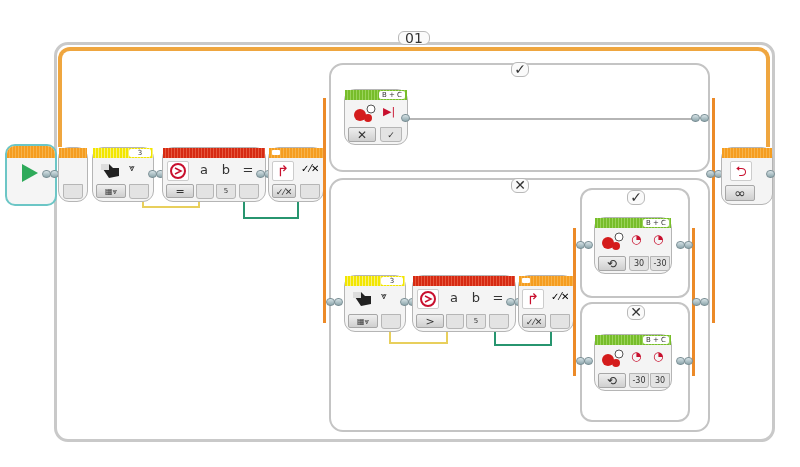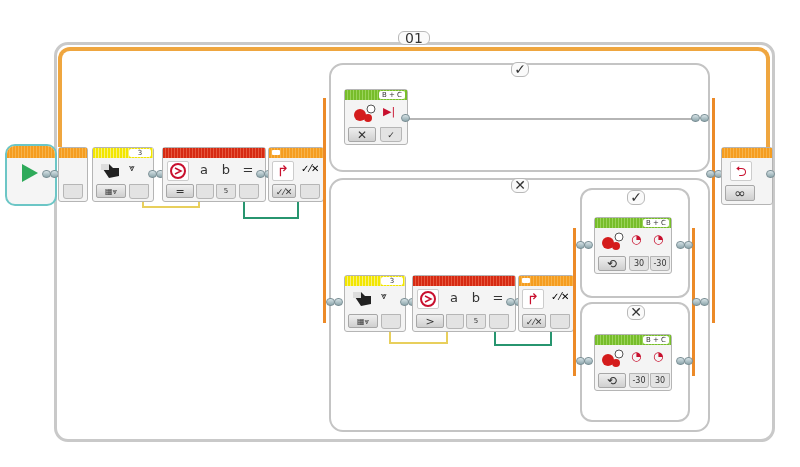--- a/index.html
+++ b/index.html
@@ -3,21 +3,21 @@
 <meta charset="utf-8">
 <style>
   html, body { margin:0; padding:0; background:#ffffff; }
   body { width:800px; height:467px; position:relative; overflow:hidden; font-family:"DejaVu Sans", sans-serif; }
   .abs { position:absolute; box-sizing:border-box; }
   
   .loop-outer { border:3px solid #c9c9c9; border-radius:14px; }
   .frame { border:2px solid #c4c4c4; border-radius:14px; background:#fff; }
   .frame-inner { border:2px solid #c4c4c4; border-radius:12px; background:#fff; }
   .tab { background:#fafafa; border:1px solid #b8b8b8; border-radius:6px; font-size:14px; text-align:center; color:#333; line-height:13px; }
-  .block { background:#f4f4f4; border:1px solid #b5b5b5; border-radius:3px; }
+  .block { background:#f4f4f4; border:1px solid #b5b5b5; border-radius:11px; }
   .hdr-orange { background:repeating-linear-gradient(90deg,#f59d20 0 2px,#f7b34b 2px 3px); }
   .hdr-yellow { background:repeating-linear-gradient(90deg,#f2e600 0 2px,#f8f07a 2px 3px); }
   .hdr-red { background:repeating-linear-gradient(90deg,#d62a12 0 2px,#e5573e 2px 3px); }
   .hdr-green { background:repeating-linear-gradient(90deg,#77bd2a 0 2px,#9ad35a 2px 3px); }
   .hdr-label { background:#fff; font-size:7px; color:#333; text-align:center; line-height:8px; border-radius:2px; }
   .mode-btn { background:linear-gradient(#efefef,#cfcfcf); border:1px solid #a7a7a7; border-radius:2px; text-align:center; color:#333; }
   .plug { background:#e3e3e3; border:1px solid #b6b6b6; border-radius:0 0 3px 3px; font-size:7px; text-align:center; color:#333; }
   .conn { width:9px; height:8px; background:linear-gradient(#d6e2e6,#8ea7ad); border:1px solid #7c9096; border-radius:4px; }
   .icon-box { background:#fff; border:1px solid #ccc; border-radius:2px; text-align:center; }
   .wire-y { border:2px solid #e8cf5c; border-top:none; }

